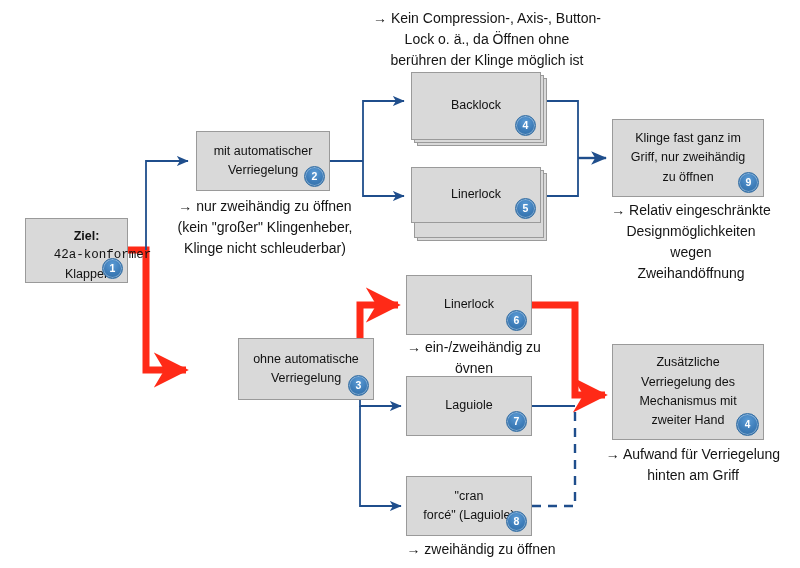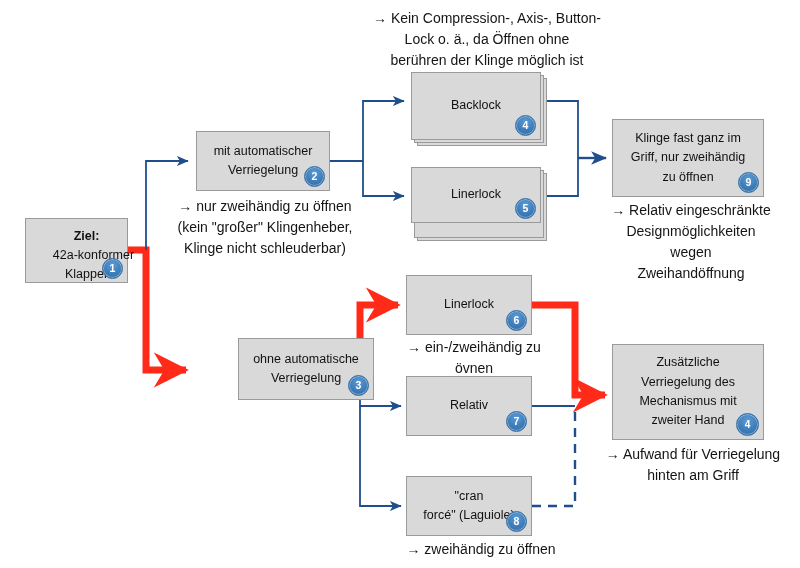--- a/index.html
+++ b/index.html
@@ -143,21 +143,21 @@
       <path d="M532,406 L575,406" fill="none" stroke="#1f4e8c" stroke-width="1.8"></path>
     </g>
 
     <g>
       <path d="M532,506 L575,506 L575,406" fill="none" stroke="#1f4e8c" stroke-width="2.4" stroke-dasharray="9,7"></path>
     </g>
   </svg>
 
   <div class="node bold" style="left:25px; top:218px; width:103px; height:65px;">
     <div class="label" style="position:absolute;left:0;top:6px;font-weight:bold;">Ziel:</div>
-    <div class="label" style="position:absolute;left:7px;top:25px;font-weight:normal;">42a-konformer</div>
+    <div class="label" style="position:absolute;left:16px;top:25px;font-weight:normal;font-family:Liberation Mono, monospace;">42a-konformer</div>
     <div class="label" style="position:absolute;left:0;top:44px;font-weight:normal;">Klapper</div>
     <div class="badge">1</div>
   </div>
 
   <div class="node" style="left:196px; top:131px; width:134px; height:60px;">
     <div class="label" style="white-space:pre-line;">mit automatischer
 Verriegelung</div>
     <div class="badge">2</div>
   </div>
 
@@ -180,21 +180,21 @@
     <div class="label">Linerlock</div>
     <div class="badge">5</div>
   </div>
 
   <div class="node" style="left:406px; top:275px; width:126px; height:60px;">
     <div class="label">Linerlock</div>
     <div class="badge">6</div>
   </div>
 
   <div class="node" style="left:406px; top:376px; width:126px; height:60px;">
-    <div class="label">Relativ</div>
+    <div class="label">Laguiole</div>
     <div class="badge">7</div>
   </div>
 
   <div class="node" style="left:406px; top:476px; width:126px; height:60px;">
     <div class="label" style="white-space:pre-line;">"cran
 forcé" (Laguiole)</div>
     <div class="badge">8</div>
   </div>
 
   <div class="node" style="left:612px; top:119px; width:152px; height:78px;">

